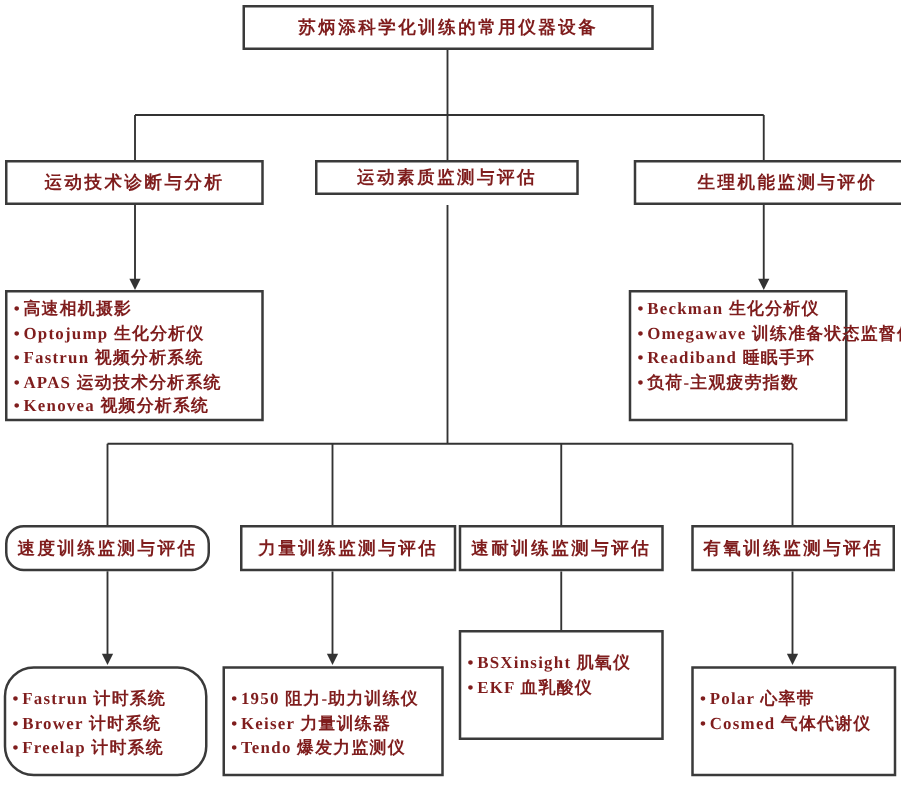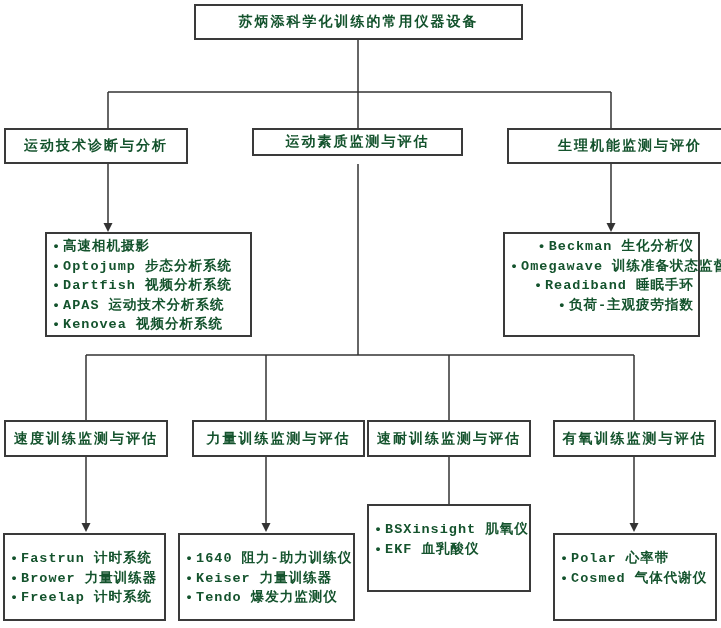--- a/index.html
+++ b/index.html
@@ -5,22 +5,22 @@
   html, body {
     margin: 0;
     padding: 0;
     background: #ffffff;
   }
   #stage {
     position: relative;
     width: 721px;
     height: 628px;
     background: #ffffff;
-    font-family: Liberation Mono, monospace;
-    color: #14532d;
+    font-family: Liberation Serif, serif;
+    color: #7f1d1d;
     overflow: hidden;
   }
   #connectors {
     position: absolute;
     left: 0;
     top: 0;
     width: 721px;
     height: 628px;
     z-index: 1;
   }
@@ -57,33 +57,33 @@
   }
   .listbox .bullet {
     margin-right: 2px;
   }
   .bottomlist {
     padding-top: 14px;
   }
   
   #root-box        { left: 194px; top: 4px;   width: 329px; height: 36px; }
   
-  #l2-tech         { left: 4px;   top: 128px; width: 184px; height: 36px; }
+  #l2-tech         { left: 4px;   top: 128px; width: 207px; height: 36px; }
   #l2-fitness      { left: 252px; top: 128px; width: 211px; height: 28px; }
   #l2-physio       { left: 507px; top: 128px; width: 246px; height: 36px; }
   
-  #list-tech       { left: 4px;   top: 232px; width: 207px; height: 105px; margin-left: 41px; }
-  #list-physio     { left: 503px; top: 232px; width: 197px; height: 105px; text-align: right; }
+  #list-tech       { left: 4px;   top: 232px; width: 207px; height: 105px; }
+  #list-physio     { left: 503px; top: 232px; width: 175px; height: 105px; }
   
-  #l3-speed        { left: 4px;   top: 420px; width: 164px; height: 37px; }
+  #l3-speed        { left: 4px;   top: 420px; width: 164px; height: 37px; border-radius: 15px; }
   #l3-strength     { left: 192px; top: 420px; width: 173px; height: 37px; }
   #l3-endurance    { left: 367px; top: 420px; width: 164px; height: 37px; text-align: right; }
   #l3-aerobic      { left: 553px; top: 420px; width: 163px; height: 37px; }
   
-  #list-speed      { left: 3px;   top: 533px; width: 163px; height: 88px; }
+  #list-speed      { left: 3px;   top: 533px; width: 163px; height: 88px; border-radius: 24px; }
   #list-strength   { left: 178px; top: 533px; width: 177px; height: 88px; }
   #list-endurance  { left: 367px; top: 504px; width: 164px; height: 88px; }
   #list-aerobic    { left: 553px; top: 533px; width: 164px; height: 88px; }
 </style>
 </head>
 <body>
 
 <div id="stage">
 
   <svg id="connectors" viewBox="0 0 721 628" xmlns="http://www.w3.org/2000/svg">
@@ -130,22 +130,22 @@
   <div id="l2-fitness" class="box titlebox">
     <span>运动素质监测与评估</span>
   </div>
   <div id="l2-physio" class="box titlebox">
     <span>生理机能监测与评价</span>
   </div>
 
   <div id="list-tech" class="box listbox">
     <ul>
       <li><span class="bullet">•</span><span>高速相机摄影</span></li>
-      <li><span class="bullet">•</span><span>Optojump 步态分析系统</span></li>
-      <li><span class="bullet">•</span><span>Dartfish 视频分析系统</span></li>
+      <li><span class="bullet">•</span><span>Optojump 生化分析仪</span></li>
+      <li><span class="bullet">•</span><span>Fastrun 视频分析系统</span></li>
       <li><span class="bullet">•</span><span>APAS 运动技术分析系统</span></li>
       <li><span class="bullet">•</span><span>Kenovea 视频分析系统</span></li>
     </ul>
   </div>
   <div id="list-physio" class="box listbox">
     <ul>
       <li><span class="bullet">•</span><span>Beckman 生化分析仪</span></li>
       <li><span class="bullet">•</span><span>Omegawave 训练准备状态监督仪</span></li>
       <li><span class="bullet">•</span><span>Readiband 睡眠手环</span></li>
       <li><span class="bullet">•</span><span>负荷-主观疲劳指数</span></li>
@@ -161,27 +161,27 @@
   <div id="l3-endurance" class="box titlebox">
     <span>速耐训练监测与评估</span>
   </div>
   <div id="l3-aerobic" class="box titlebox">
     <span>有氧训练监测与评估</span>
   </div>
 
   <div id="list-speed" class="box listbox bottomlist">
     <ul>
       <li><span class="bullet">•</span><span>Fastrun 计时系统</span></li>
-      <li><span class="bullet">•</span><span>Brower 力量训练器</span></li>
+      <li><span class="bullet">•</span><span>Brower 计时系统</span></li>
       <li><span class="bullet">•</span><span>Freelap 计时系统</span></li>
     </ul>
   </div>
   <div id="list-strength" class="box listbox bottomlist">
     <ul>
-      <li><span class="bullet">•</span><span>1640 阻力-助力训练仪</span></li>
+      <li><span class="bullet">•</span><span>1950 阻力-助力训练仪</span></li>
       <li><span class="bullet">•</span><span>Keiser 力量训练器</span></li>
       <li><span class="bullet">•</span><span>Tendo 爆发力监测仪</span></li>
     </ul>
   </div>
   <div id="list-endurance" class="box listbox bottomlist">
     <ul>
       <li><span class="bullet">•</span><span>BSXinsight 肌氧仪</span></li>
       <li><span class="bullet">•</span><span>EKF 血乳酸仪</span></li>
     </ul>
   </div>

